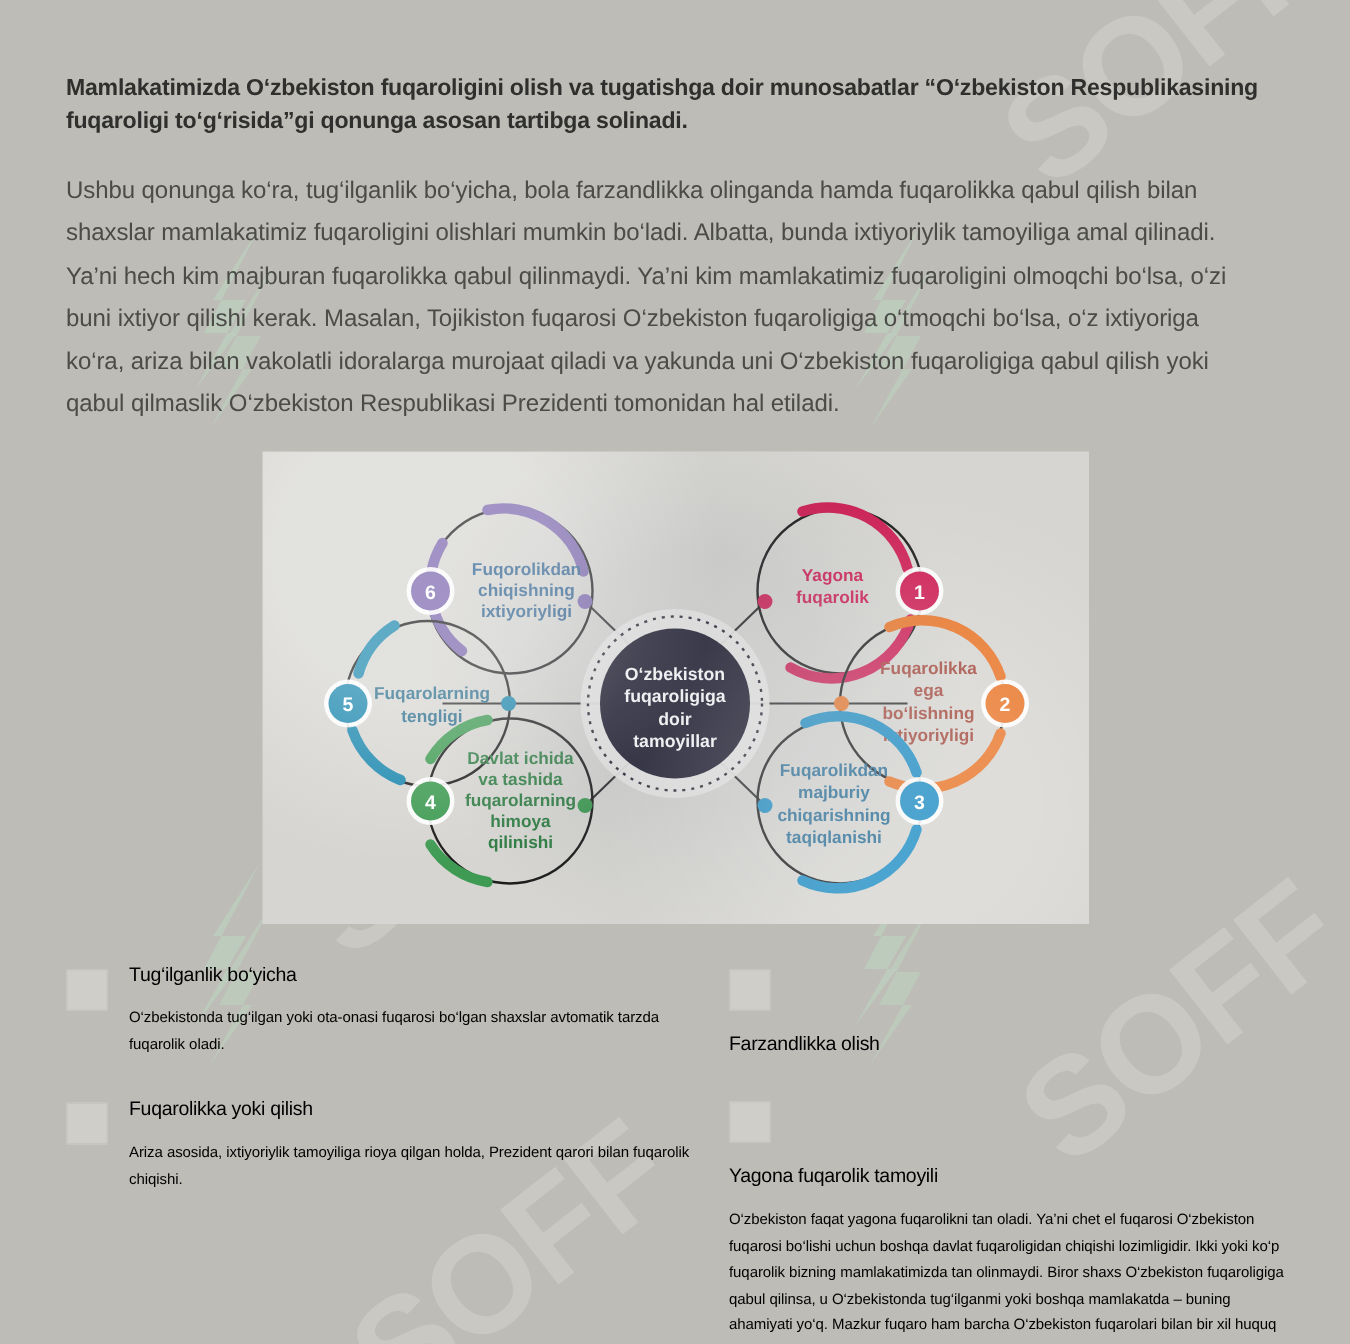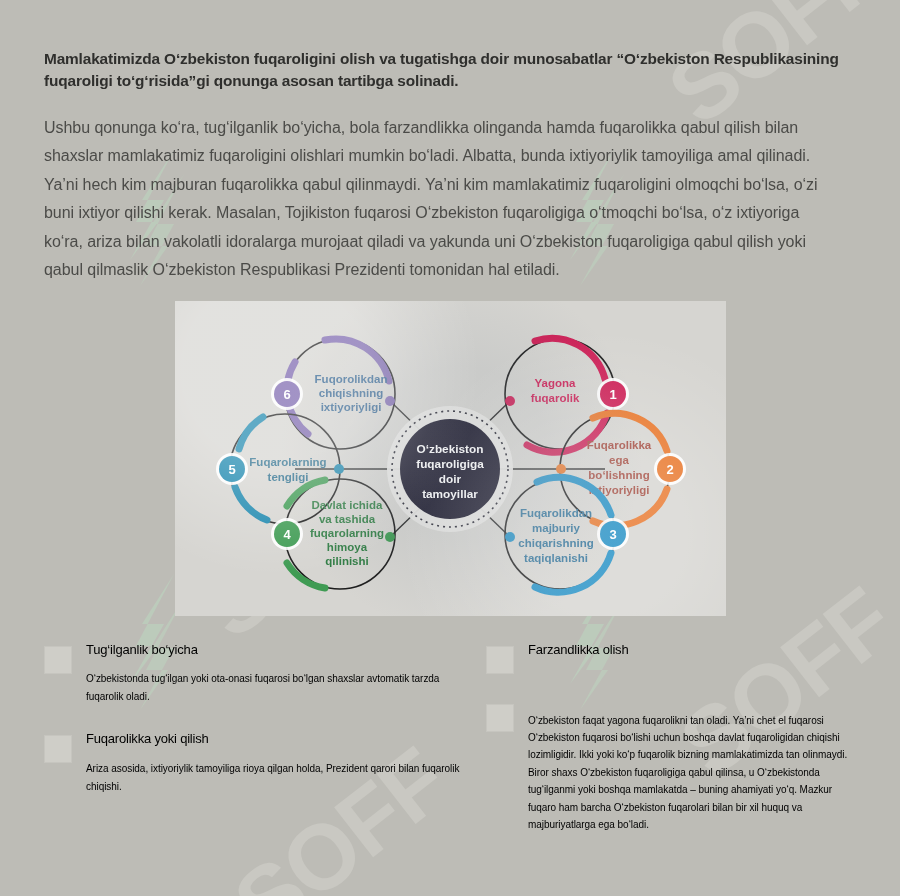--- a/index.html
+++ b/index.html
@@ -74,21 +74,21 @@
   }
   .card-txt{flex:1 1 auto;}
   .card-h{
     margin:0;font-size:13px;font-weight:normal;line-height:1.3;
     color:#000000;letter-spacing:-.2px;
   }
   .card-p{
     margin:12px 0 0 0;font-size:10px;line-height:1.74;
     color:#000000;letter-spacing:-.05px;
   }
-  .col-right .card{margin-left:10px;}
+  .col-right .card{margin-left:10px;flex-direction:column;}
 </style>
 </head>
 <body>
 
 <div class="wm-layer">
   <div class="wm-text" style="left:656px;top:-22px;">SOFF</div>
   <div class="wm-text" style="left:188px;top:492px;">SOFF</div>
   <div class="wm-text" style="left:668px;top:630px;">SOFF</div>
   <div class="wm-text" style="left:222px;top:790px;">SOFF</div>
 
@@ -256,19 +256,20 @@
       <div class="card">
         <div class="card-box"></div>
         <div class="card-txt">
           <h3 class="card-h">Farzandlikka olish</h3>
         </div>
       </div>
 
       <div class="card">
         <div class="card-box"></div>
         <div class="card-txt">
+          <h3 class="card-h">Yagona fuqarolik tamoyili</h3>
           <p class="card-p">O‘zbekiston faqat yagona fuqarolikni tan oladi. Ya’ni chet el fuqarosi O‘zbekiston fuqarosi bo‘lishi uchun boshqa davlat fuqaroligidan chiqishi lozimligidir. Ikki yoki ko‘p fuqarolik bizning mamlakatimizda tan olinmaydi. Biror shaxs O‘zbekiston fuqaroligiga qabul qilinsa, u O‘zbekistonda tug‘ilganmi yoki boshqa mamlakatda – buning ahamiyati yo‘q. Mazkur fuqaro ham barcha O‘zbekiston fuqarolari bilan bir xil huquq va majburiyatlarga ega bo‘ladi.</p>
         </div>
       </div>
 
     </div>
   </div>
 </div>
 
 </body></html>

